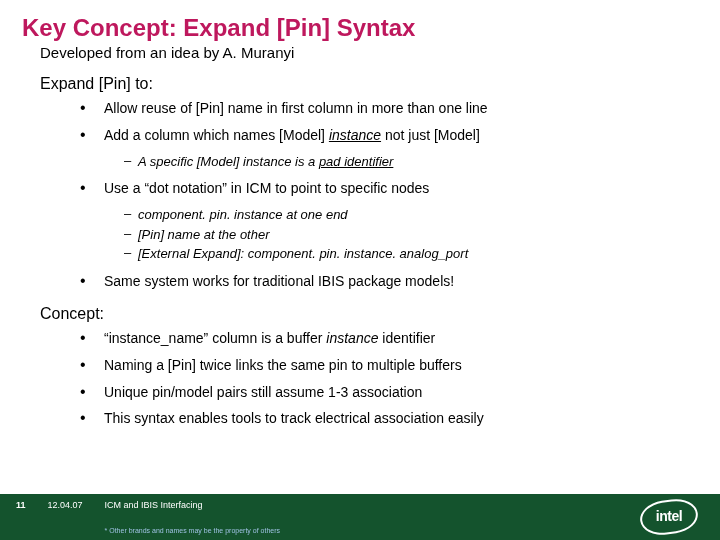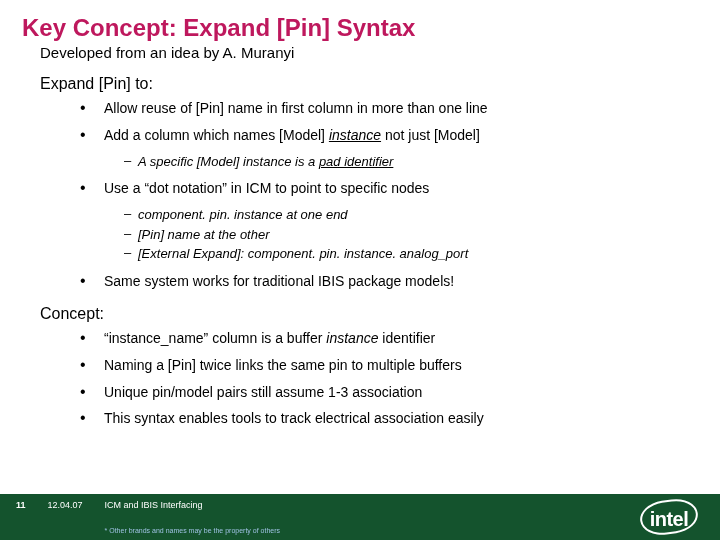--- a/index.html
+++ b/index.html
@@ -87,21 +87,21 @@
   .logo .ring{
     position:absolute;inset:0;
     border:2px solid #fff;
     border-radius:50%/60%;
     transform:rotate(-8deg);
   }
   .logo .txt{
     position:absolute;left:0;right:0;top:8px;
     text-align:center;
     color:#fff;font-weight:700;
-    font-size:20px;font-family:Arial,sans-serif;
+    font-size:14px;font-family:Arial,sans-serif;
     letter-spacing:-0.5px;
   }
   em.u{font-style:italic;text-decoration:underline}
   em.i{font-style:italic}
 </style>
 </head>
 <body>
 
 <div class="title">Key Concept: Expand [Pin] Syntax</div>
 <div class="subtitle">Developed from an idea by A. Muranyi</div>

